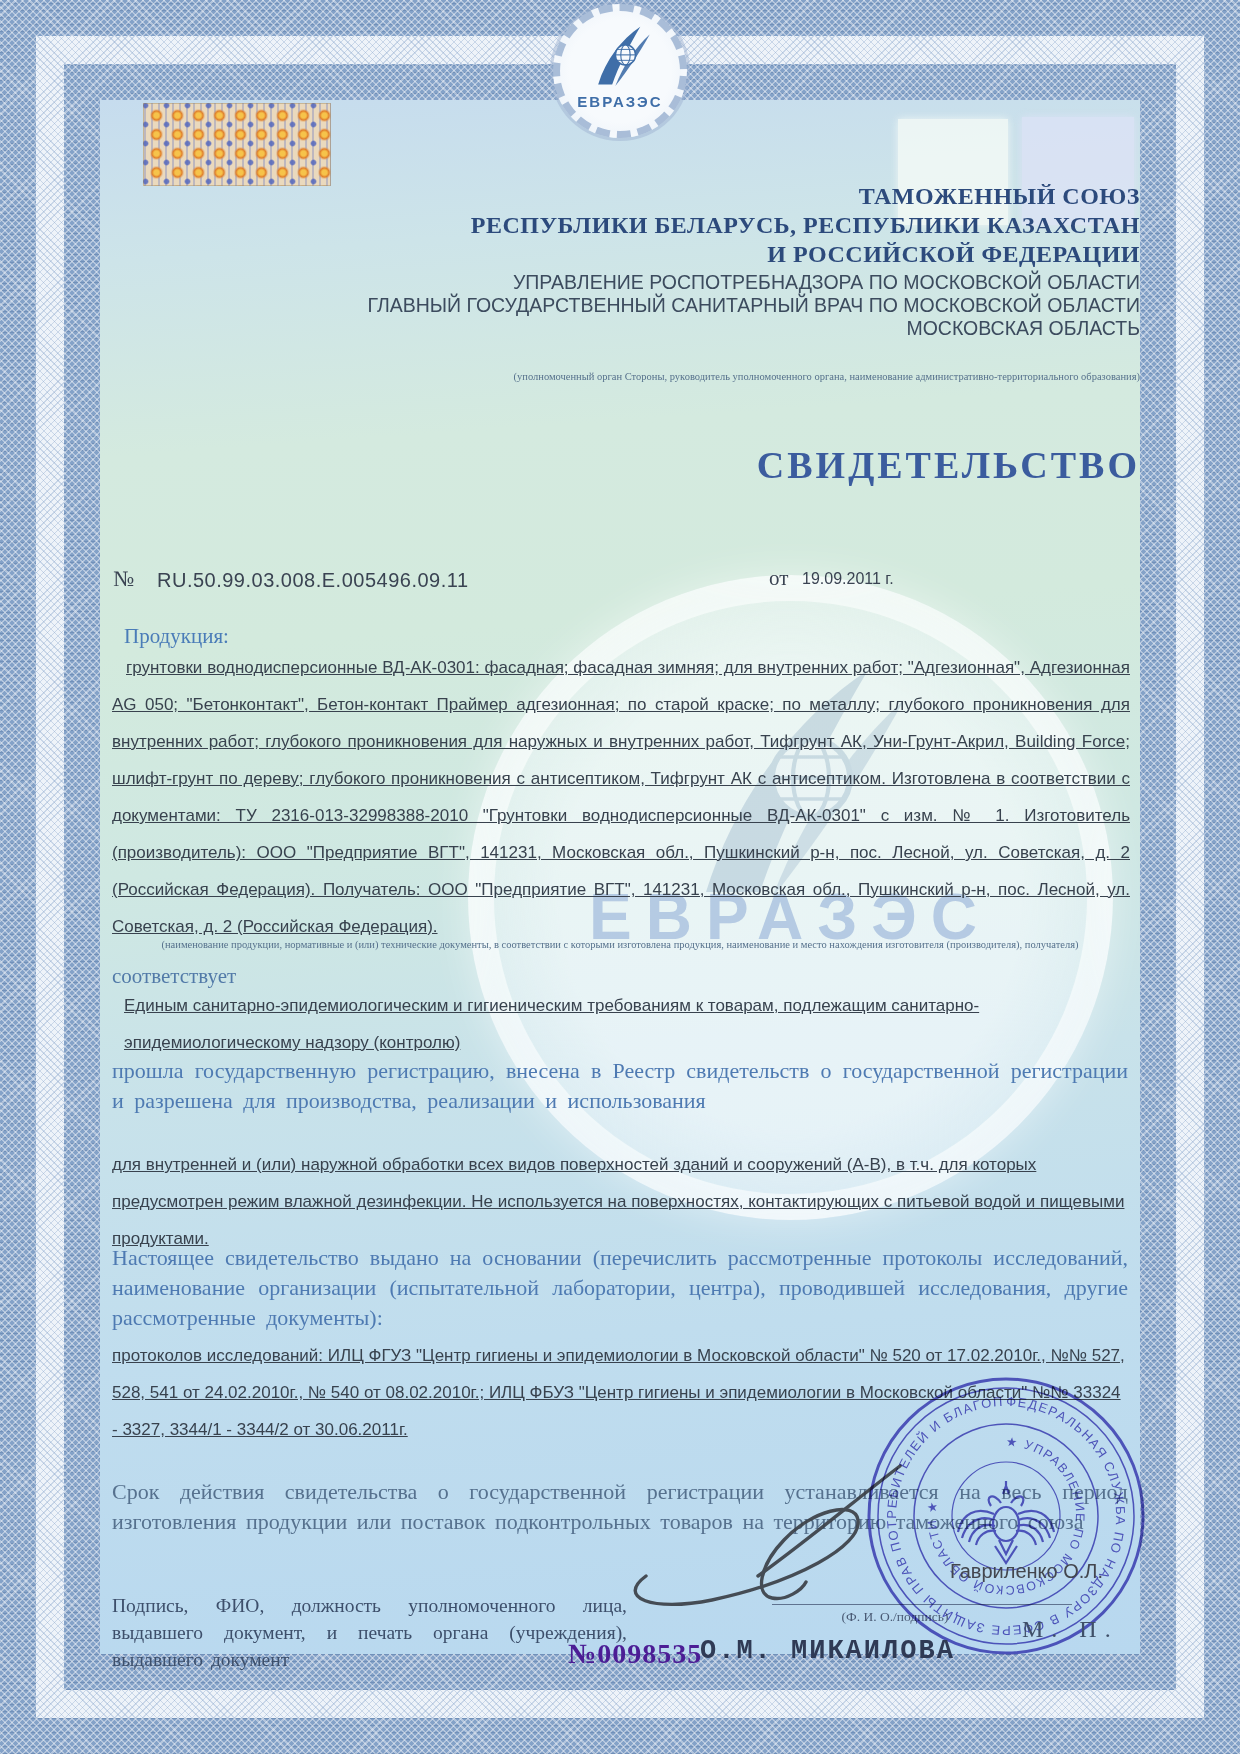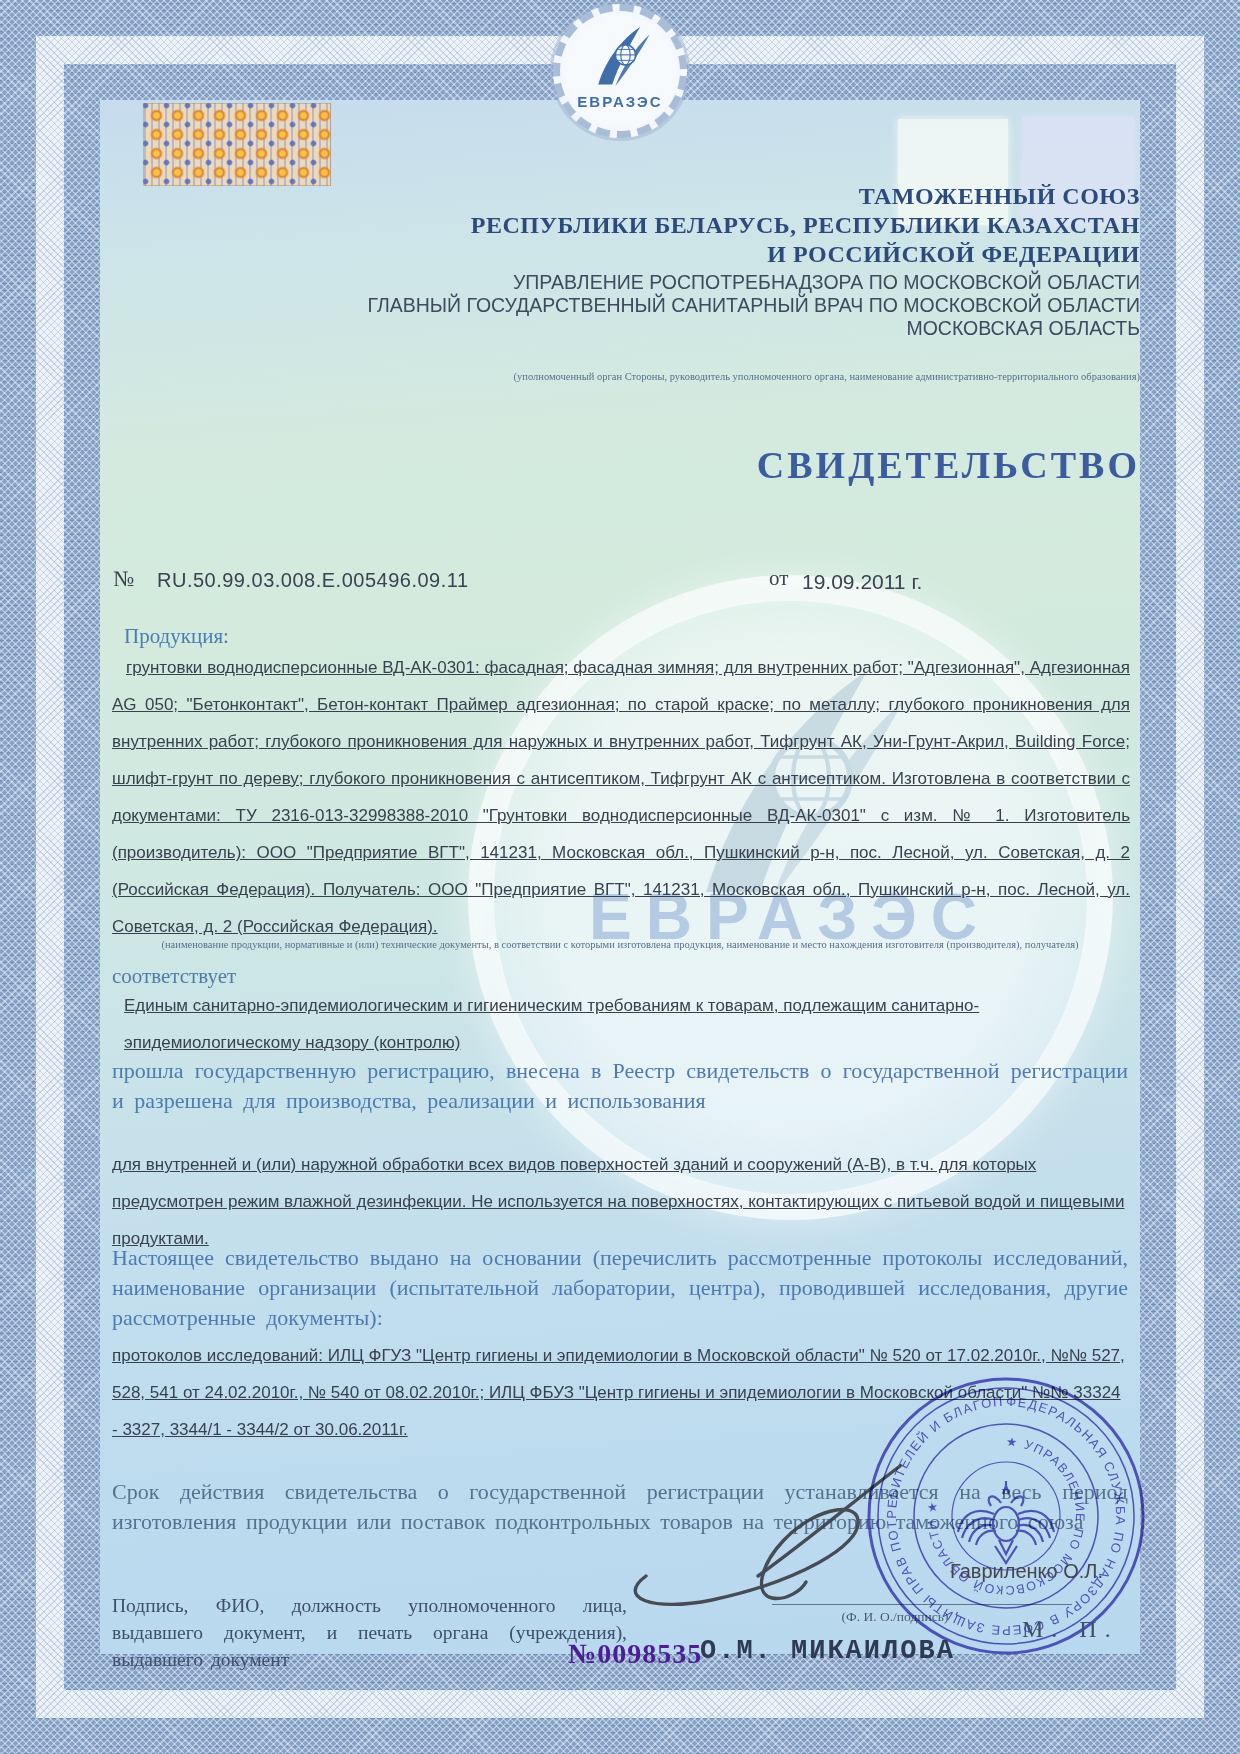--- a/index.html
+++ b/index.html
@@ -147,21 +147,21 @@
   <div class="abs ctr h-sans z2" style="top:271px">УПРАВЛЕНИЕ РОСПОТРЕБНАДЗОРА ПО МОСКОВСКОЙ ОБЛАСТИ</div>
   <div class="abs ctr h-sans z2" style="top:294px">ГЛАВНЫЙ ГОСУДАРСТВЕННЫЙ САНИТАРНЫЙ ВРАЧ ПО МОСКОВСКОЙ ОБЛАСТИ</div>
   <div class="abs ctr h-sans z2" style="top:317px">МОСКОВСКАЯ ОБЛАСТЬ</div>
   <div class="abs ctr cap z2" style="top:371px">(уполномоченный орган Стороны, руководитель уполномоченного органа, наименование административно-территориального образования)</div>
 
   <div class="abs ctr title-main z2" style="top:443px">СВИДЕТЕЛЬСТВО</div>
 
   <div class="abs z2" style="left:113px; top:566px; font-size:22px; color:#3a4352;">№</div>
   <div class="abs z2" style="left:157px; top:569px; font-family:'Liberation Sans',sans-serif; font-size:20px; color:#3a4352; letter-spacing:.5px;">RU.50.99.03.008.E.005496.09.11</div>
   <div class="abs z2" style="left:763px; top:566px; font-size:21px; color:#3a4352;margin-left:6px;">от</div>
-  <div class="abs z2" style="left:802px; top:570px; font-family:'Liberation Sans',sans-serif; font-size:21px; color:#3a4352;text-align:right;">19.09.2011 г.</div>
+  <div class="abs z2" style="left:802px; top:570px; font-family:'Liberation Sans',sans-serif; font-size:16px; color:#3a4352;text-align:right;">19.09.2011 г.</div>
 
   <div class="abs z2" style="left:112px; top:624px; font-size:21px; color:#4a7cb8;margin-left:12px;">Продукция:</div>
   <div class="abs sans-fill z2" style="left:112px; top:649px; width:1018px; text-indent:14px;">грунтовки воднодисперсионные ВД-АК-0301: фасадная; фасадная зимняя; для внутренних работ; "Адгезионная", Адгезионная AG 050; "Бетонконтакт", Бетон-контакт Праймер адгезионная; по старой краске; по металлу; глубокого проникновения для внутренних работ; глубокого проникновения для наружных и внутренних работ, Тифгрунт АК, Уни-Грунт-Акрил, Building Force; шлифт-грунт по дереву; глубокого проникновения с антисептиком, Тифгрунт АК с антисептиком. Изготовлена в соответствии с документами: ТУ 2316-013-32998388-2010 "Грунтовки воднодисперсионные ВД-АК-0301" с изм. № 1. Изготовитель (производитель): ООО "Предприятие ВГТ", 141231, Московская обл., Пушкинский р-н, пос. Лесной, ул. Советская, д. 2 (Российская Федерация). Получатель: ООО "Предприятие ВГТ", 141231, Московская обл., Пушкинский р-н, пос. Лесной, ул. Советская, д. 2 (Российская Федерация).</div>
   <div class="abs cap z2" style="left:105px; top:939px; width:1030px; text-align:center;">(наименование продукции, нормативные и (или) технические документы, в соответствии с которыми изготовлена продукция, наименование и место нахождения изготовителя (производителя), получателя)</div>
 
   <div class="abs z2" style="left:112px; top:964px; font-size:21px; color:#527aa8;">соответствует</div>
   <div class="abs sans-fill z2" style="left:112px; top:987px; width:1012px; text-align:left;margin-left:12px;">Единым санитарно-эпидемиологическим и гигиеническим требованиям к товарам, подлежащим санитарно-эпидемиологическому надзору (контролю)</div>
 
   <div class="abs serif-blue z2" style="left:112px; top:1056px; width:1016px;">прошла государственную регистрацию, внесена в Реестр свидетельств о государственной регистрации и разрешена для производства, реализации и использования</div>
   <div class="abs sans-fill z2" style="left:112px; top:1146px; width:1016px; text-align:left;">для внутренней и (или) наружной обработки всех видов поверхностей зданий и сооружений (А-В), в т.ч. для которых предусмотрен режим влажной дезинфекции. Не используется на поверхностях, контактирующих с питьевой водой и пищевыми продуктами.</div>

